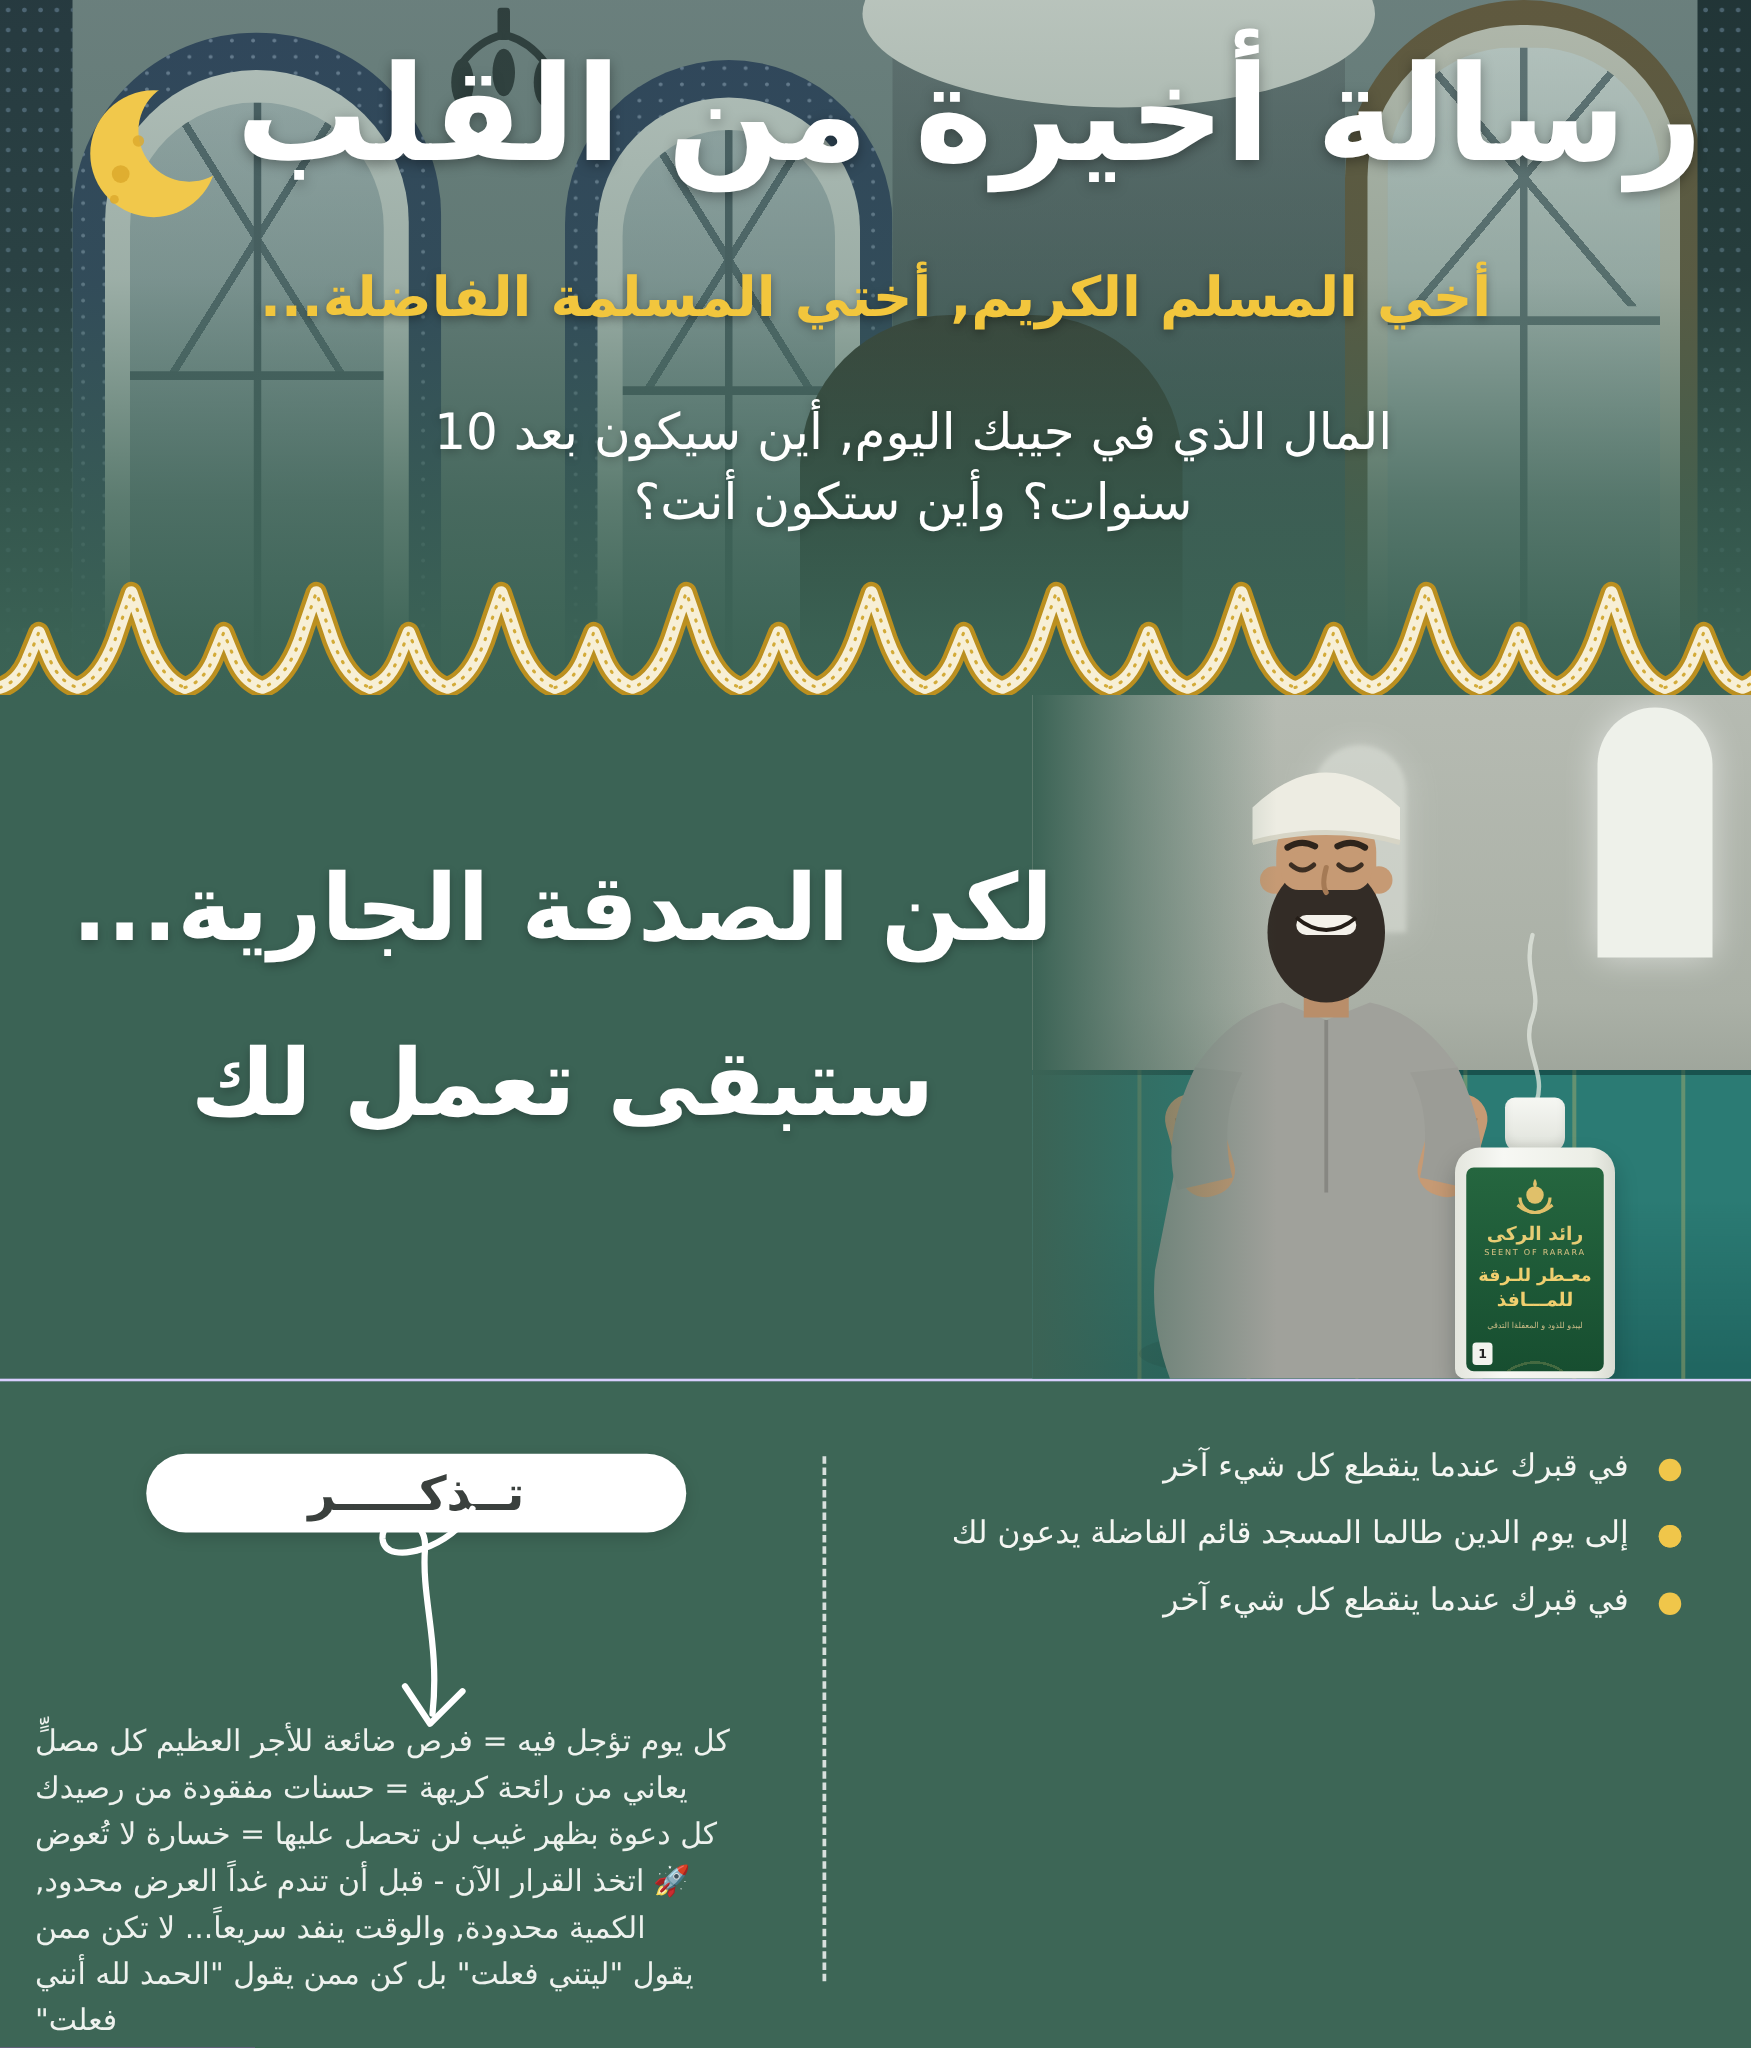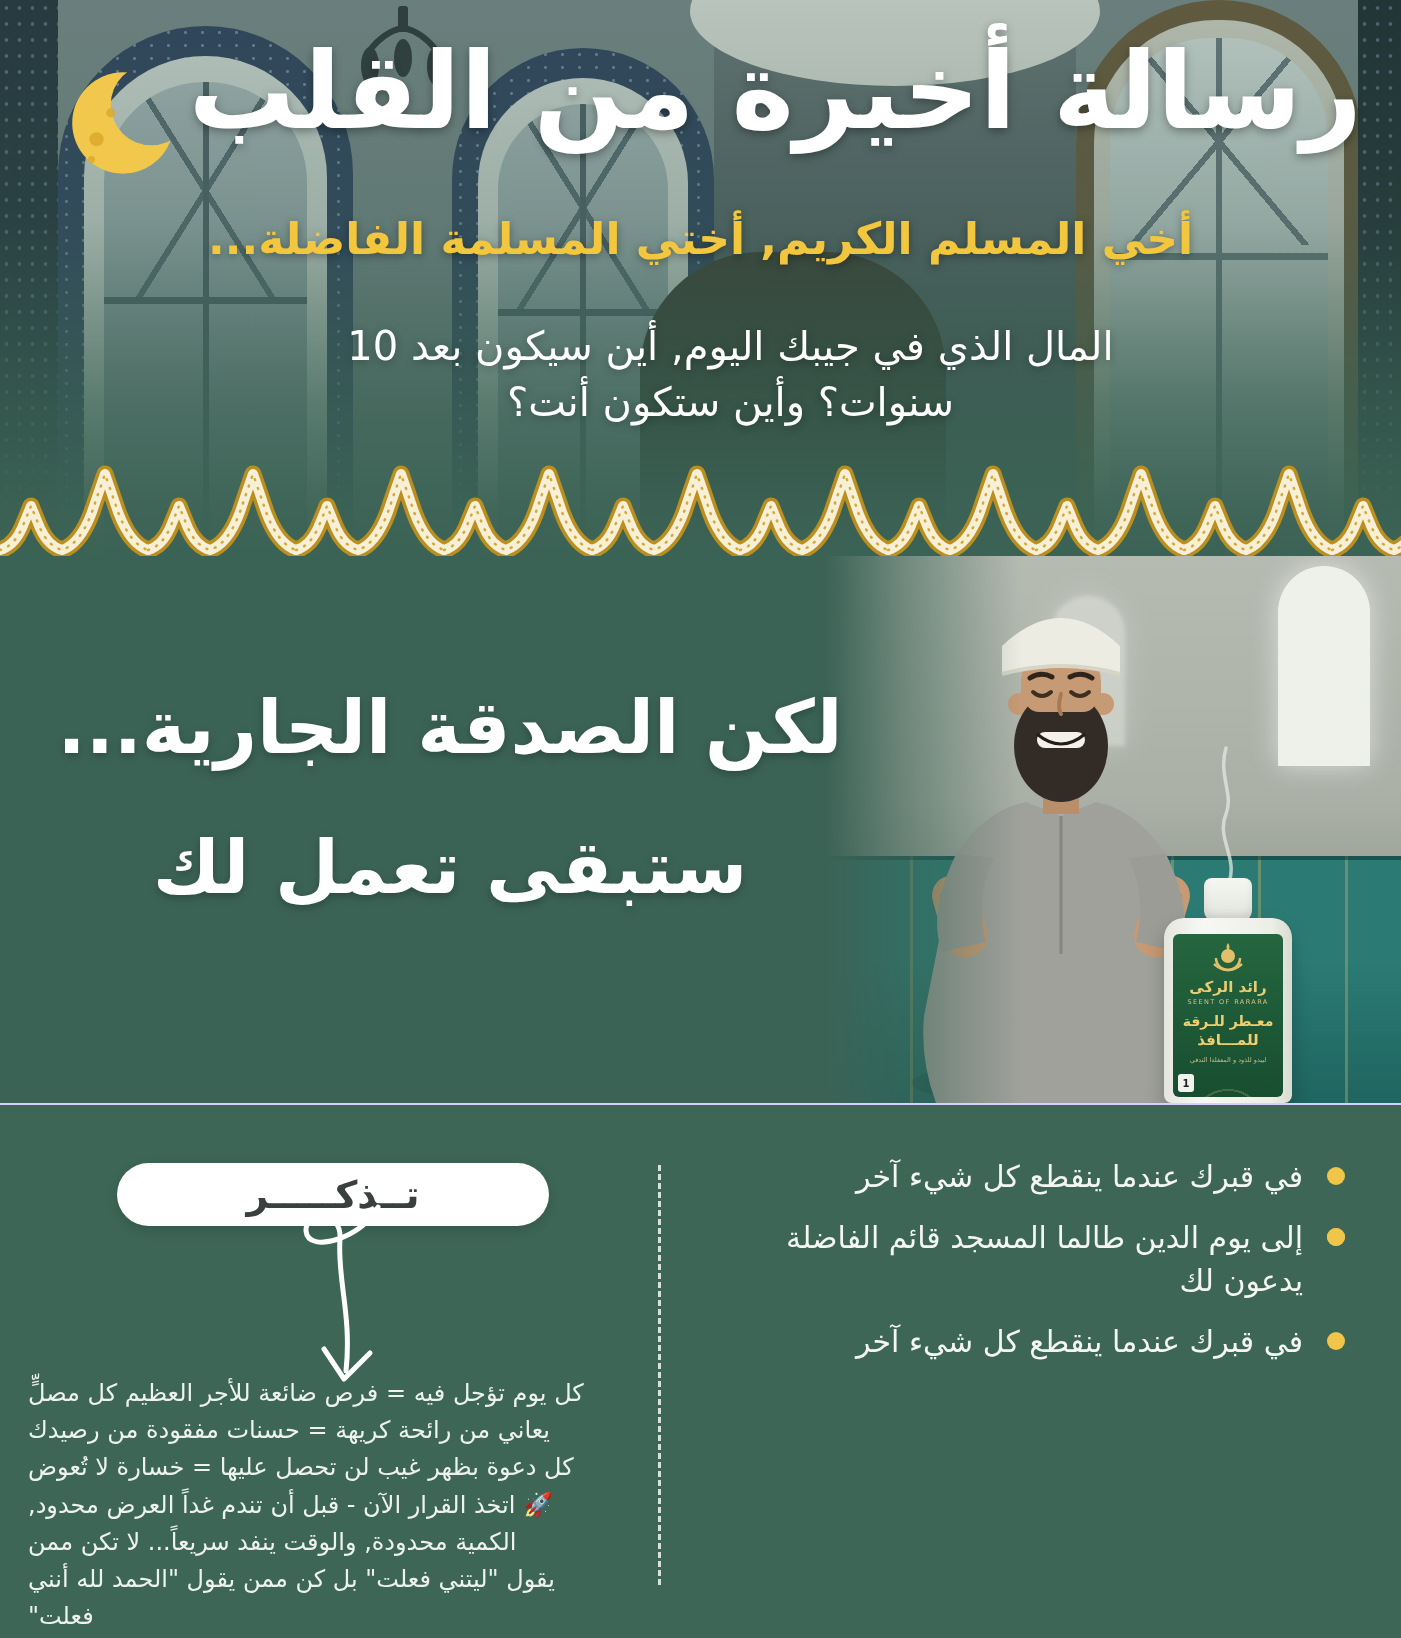--- a/index.html
+++ b/index.html
@@ -108,21 +108,21 @@
   
   .bottom{position:absolute;left:0;top:1105px;width:1401px;height:533px;background:#3d6656;z-index:1;}
   .pill{position:absolute;left:117px;top:30px;width:432px;height:63px;background:#ffffff;border-radius:38px;
     display:flex;align-items:center;justify-content:center;box-shadow:0 4px 12px rgba(0,0,0,.15);margin-top:28px;}
   .pill span{font-size:38px;font-weight:bold;color:#3a403d;letter-spacing:1px;}
   .arrow{position:absolute;left:278px;top:98px;width:135px;height:200px;}
   .reminder-para{position:absolute;left:28px;top:270px;width:625px;margin:0;text-align:left;
     font-size:24px;line-height:1.55;color:#eef2ee;white-space:pre-line;}
   .dashed{position:absolute;left:658px;top:60px;height:420px;width:0;border-left:3px dashed rgba(255,255,255,.8);}
   .bullets{position:absolute;right:56px;top:50px;width:640px;margin:0;padding:0;list-style:none;}
-  .bullets li{position:relative;padding-right:42px;margin-bottom:17px;font-size:30px;line-height:1.45;
+  .bullets li{position:relative;padding-right:42px;margin-bottom:17px;font-size:25px;line-height:1.45;
     color:#f4f6f2;text-align:right;}
   .dot{position:absolute;right:0;top:12px;width:18px;height:18px;border-radius:50%;background:#f0c64a;}
 </style>
 </head>
 <body>
 
 <div class="page">
 
   <section class="hero">
     <div class="hero-bg">

